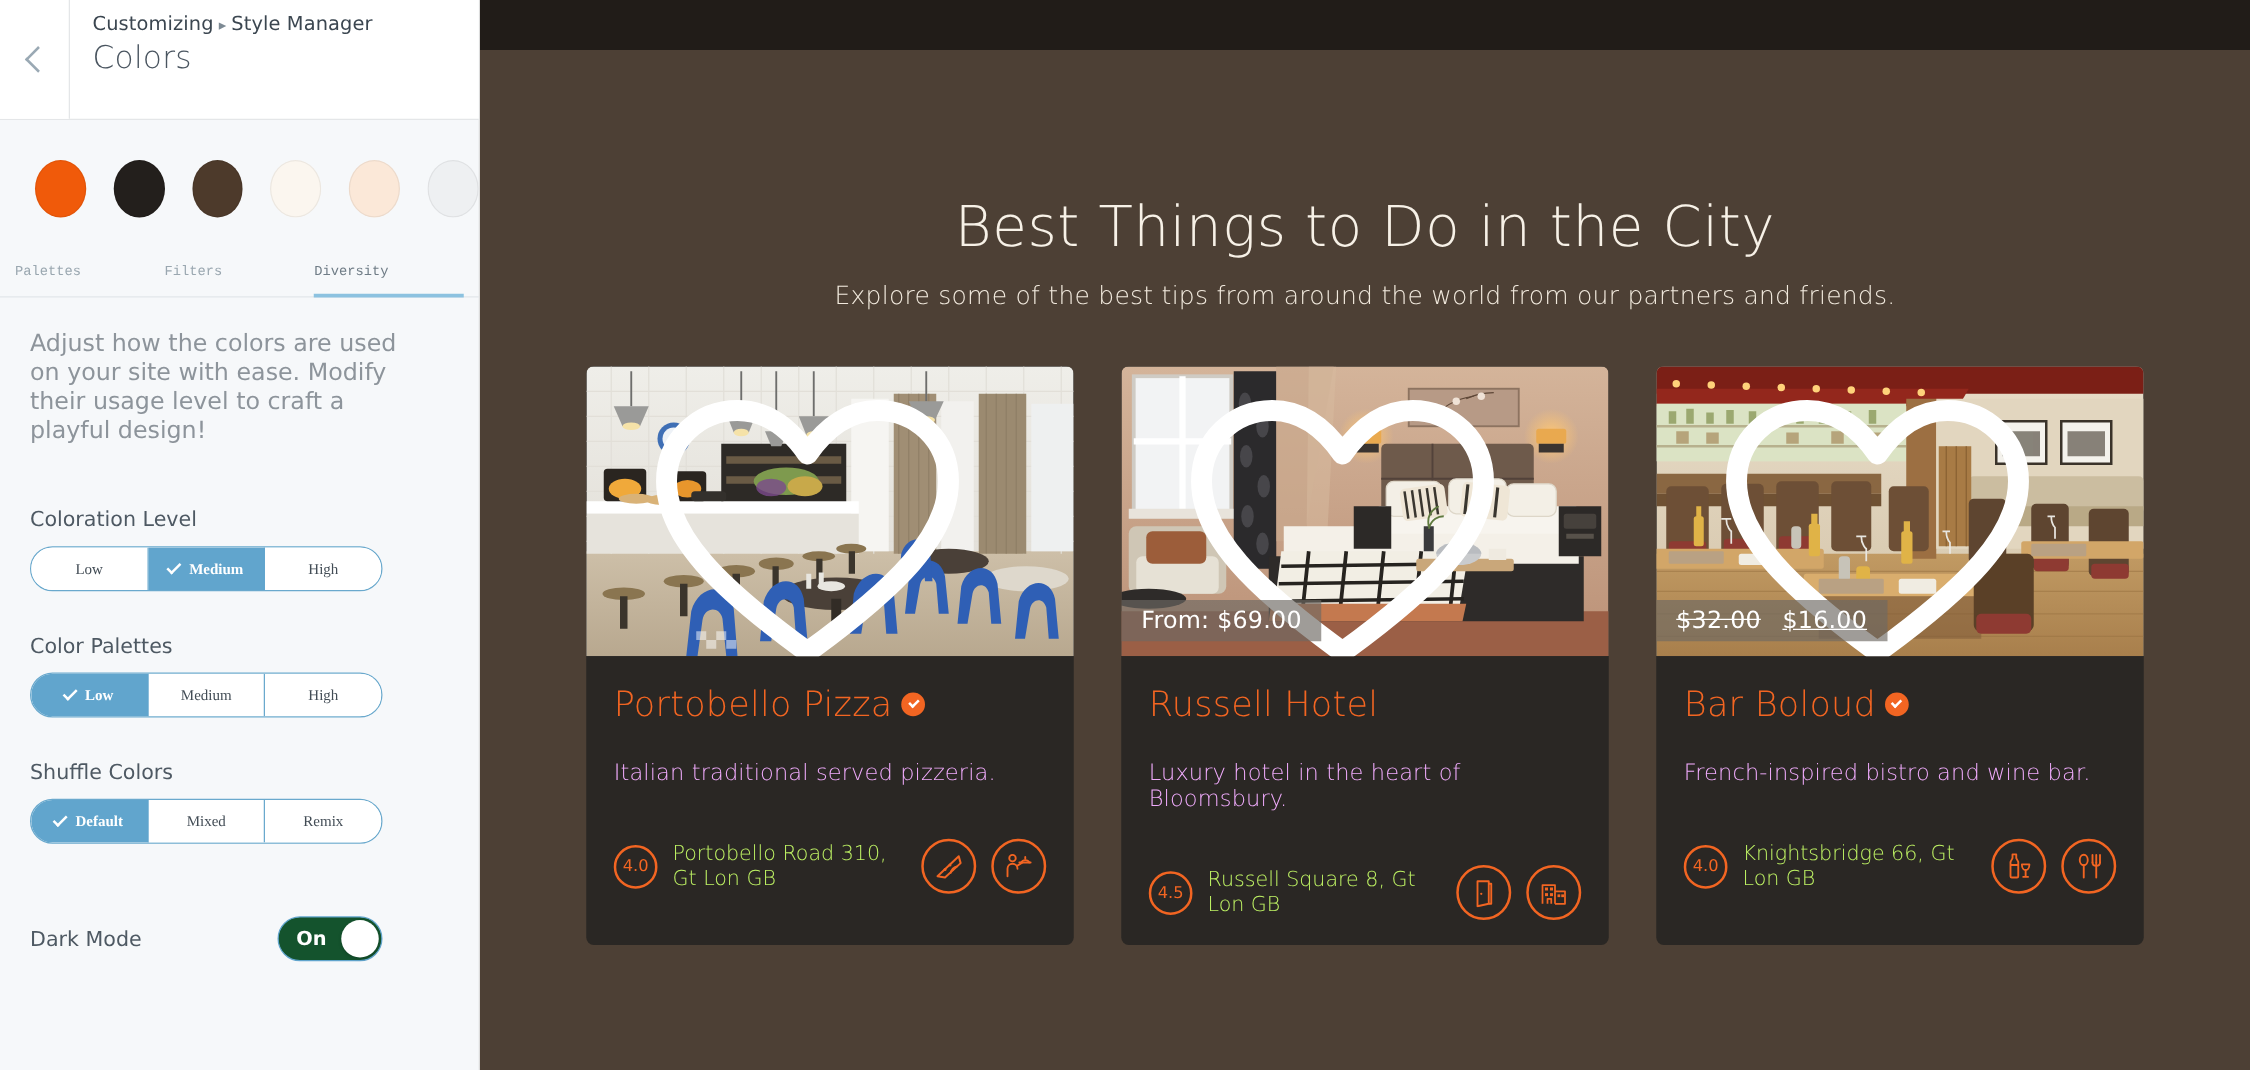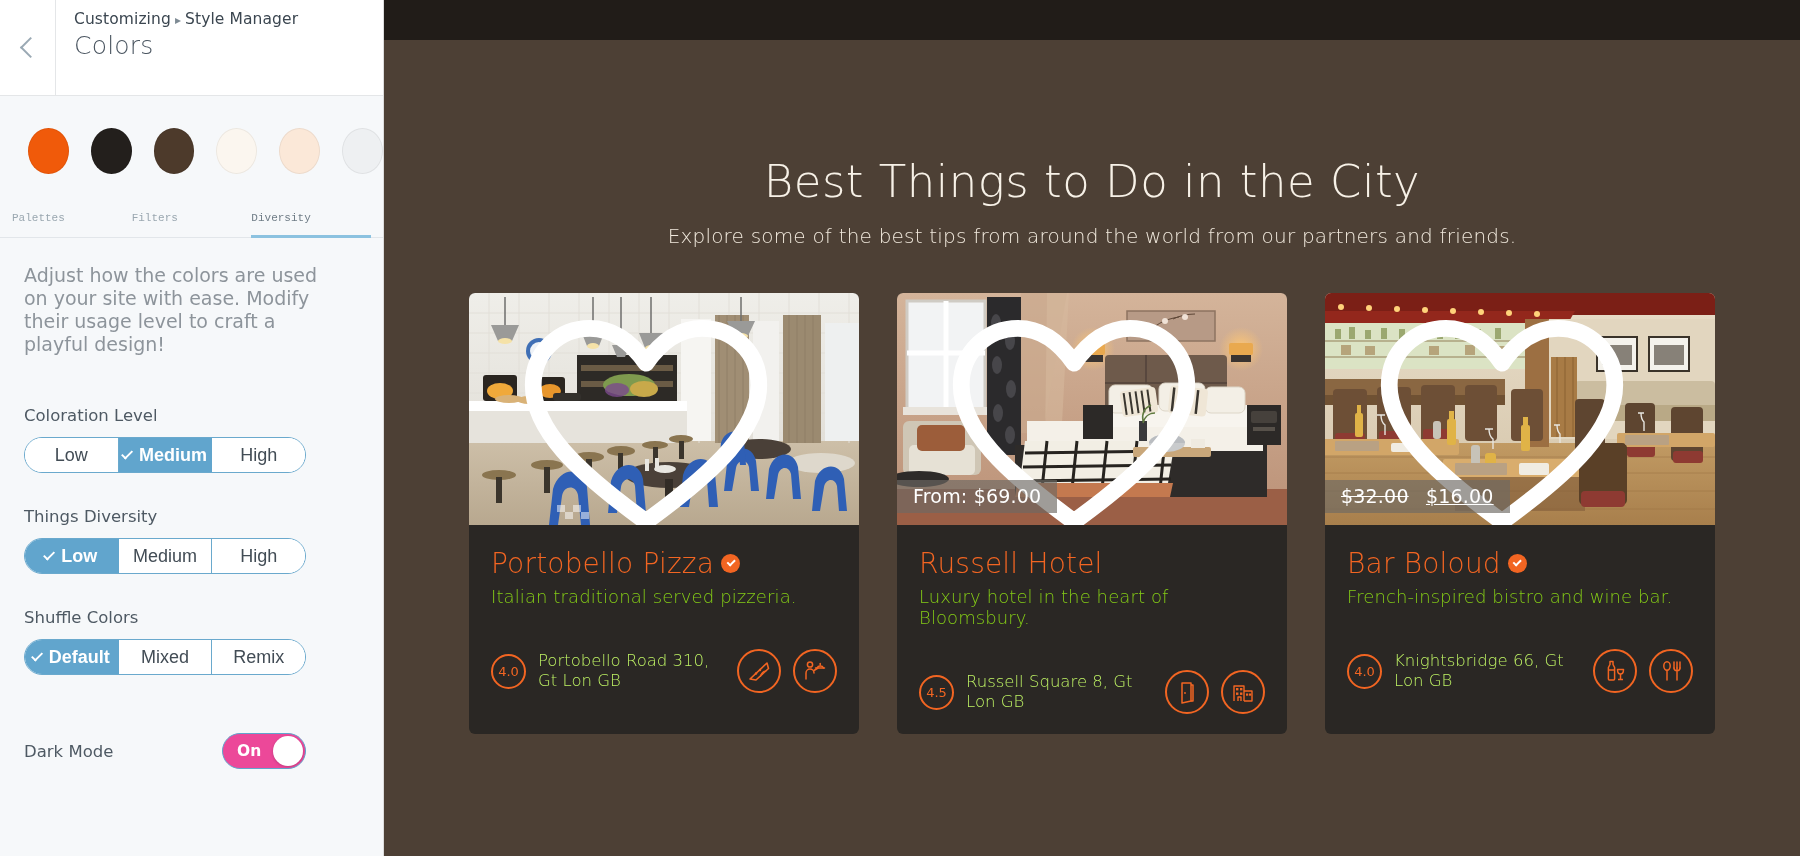--- a/index.html
+++ b/index.html
@@ -111,26 +111,26 @@
     height: 36px;
     border: 1px solid #6aa9cd;
     border-radius: 18px;
     overflow: hidden;
     width: 282px;
     background: #fff;
   }
   .seg-opt {
     flex: 1;
     display: flex; align-items: center; justify-content: center;
-    font-size: 18px;
+    font-size: 12px;
     color: #424c55;
     background: #ffffff;
     cursor: pointer;
     border-right: 1px solid #6aa9cd;
-    font-family: Liberation Sans, sans-serif;
+    font-family: Liberation Serif, serif;
     gap: 5px;
   }
   .seg-opt:last-child { border-right: none; }
   .seg-opt.selected {
     background: #61a5cd;
     color: #ffffff;
     font-weight: bold;
     border-right-color: #61a5cd;
   }
   .seg-opt .tick {
@@ -148,21 +148,21 @@
     padding-right: 0;
     width: 282px;
   }
   .toggle-label {
     font-size: 16.5px; color: #4e5963;
     font-family: "DejaVu Sans", sans-serif;
   }
   .toggle {
     width: 84px; height: 36px;
     border-radius: 18px;
-    background: #ec4899;
+    background: #14532d;
     border: 1px solid #61a5cd;
     display: flex; align-items: center;
     justify-content: flex-start;
     position: relative;
     cursor: pointer;
   }
   .toggle-text {
     color: #fff; font-size: 15.5px; font-weight: bold;
     margin-left: 14px;
     font-family: "DejaVu Sans", sans-serif;
@@ -265,22 +265,22 @@
   .verified .v {
     width: 8px; height: 4.5px;
     border-left: 2px solid #fff;
     border-bottom: 2px solid #fff;
     transform: rotate(-45deg) translate(1px,-1px);
   }
   .card-desc {
     font-family: "DejaVu Sans", sans-serif;
     font-weight: 300;
     font-size: 18px;
-    color: #84cc16;
-    margin-top: 6px;
+    color: #f0abfc;
+    margin-top: 28px;
     letter-spacing: .1px;
   }
   .card-foot {
     display: flex;
     align-items: center;
     margin-top: 42px;
     gap: 12px;
   }
   .rating {
     width: 35px; height: 35px;
@@ -358,21 +358,21 @@
               <span class="tick"></span>
               <span>Medium</span>
             </div>
           <div class="seg-opt">
               <span>High</span>
             </div>
         </div>
       </div>
 
       <div class="ctl-group">
-        <div class="ctl-label">Things Diversity</div>
+        <div class="ctl-label">Color Palettes</div>
         <div class="seg">
           <div class="seg-opt selected">
               <span class="tick"></span>
               <span>Low</span>
             </div>
           <div class="seg-opt">
               <span>Medium</span>
             </div>
           <div class="seg-opt">
               <span>High</span>

